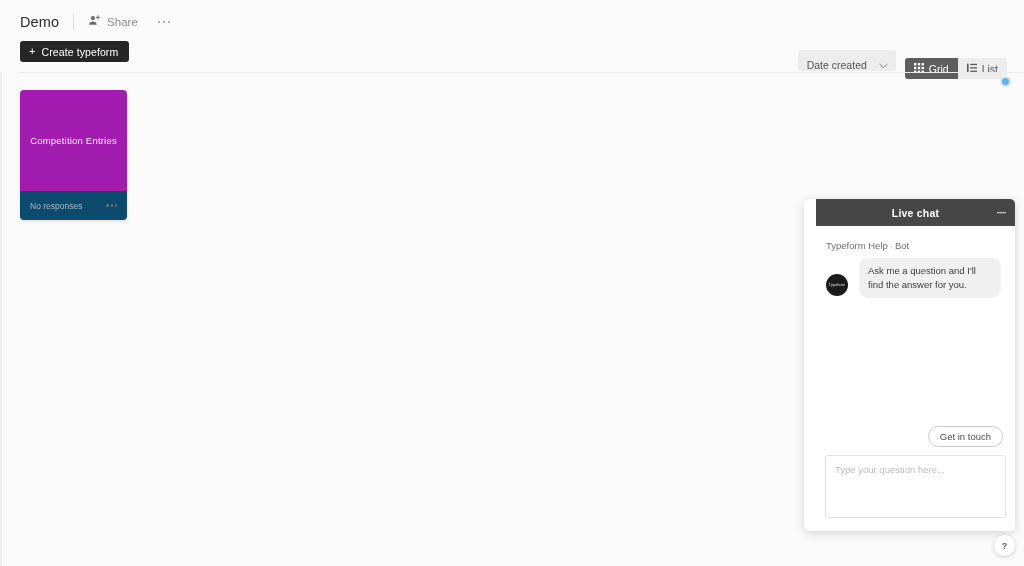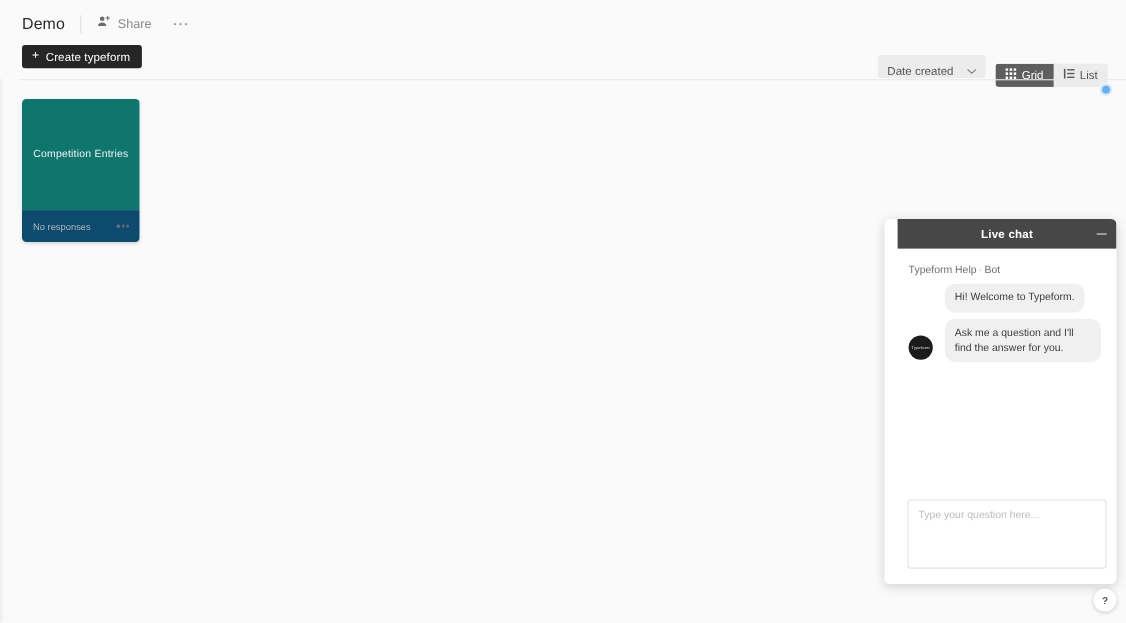--- a/index.html
+++ b/index.html
@@ -100,21 +100,21 @@
   .card {
     position: absolute; left: 20px; top: 90px;
     width: 107px; height: 130px;
     border-radius: 4px;
     background: #fff;
     box-shadow: 0 1px 3px rgba(0,0,0,.13);
     overflow: hidden;
     cursor: pointer;
   }
   .card-thumb {
-    height: 101px; background: #0f766e;
+    height: 101px; background: #a21caf;
     display: flex; align-items: center; justify-content: center;
     padding: 0 10px;
   }
   .card-thumb-title {
     color: #f2f2f2; font-size: 9.5px; text-align: center;
     line-height: 1.45; letter-spacing: .2px;
   }
   .card-footer {
     height: 29px; display: flex; align-items: center;
     justify-content: space-between; padding: 0 9px 0 10px;
@@ -298,34 +298,33 @@
   <div class="chat-header">
     <span class="chat-title">Live chat</span>
     <span class="chat-min"></span>
   </div>
 
   <div class="chat-body">
     <div class="bot-name">
       <span>Typeform Help</span><span class="sep">·</span><span>Bot</span>
     </div>
 
-    <div class="msg-row">
-      <div class="avatar-slot"></div>
-      <div class="bubble">Hi! Welcome to Typeform.</div>
-    </div>
 
     <div class="msg-row">
       <div class="avatar-slot">
         <div class="avatar">Typeform</div>
       </div>
       <div class="bubble">Ask me a question and I'll find the answer for you.</div>
     </div>
 
     <div class="chat-spacer"></div>
 
+    <div class="cta-row">
+      <button class="cta-btn">Get in touch</button>
+    </div>
   </div>
 
   <div class="chat-input-wrap">
     <textarea class="chat-input" placeholder="Type your question here..." style=""></textarea>
   </div>
 </div>
 
 <div class="help-btn">
   <span>?</span>
 </div>

